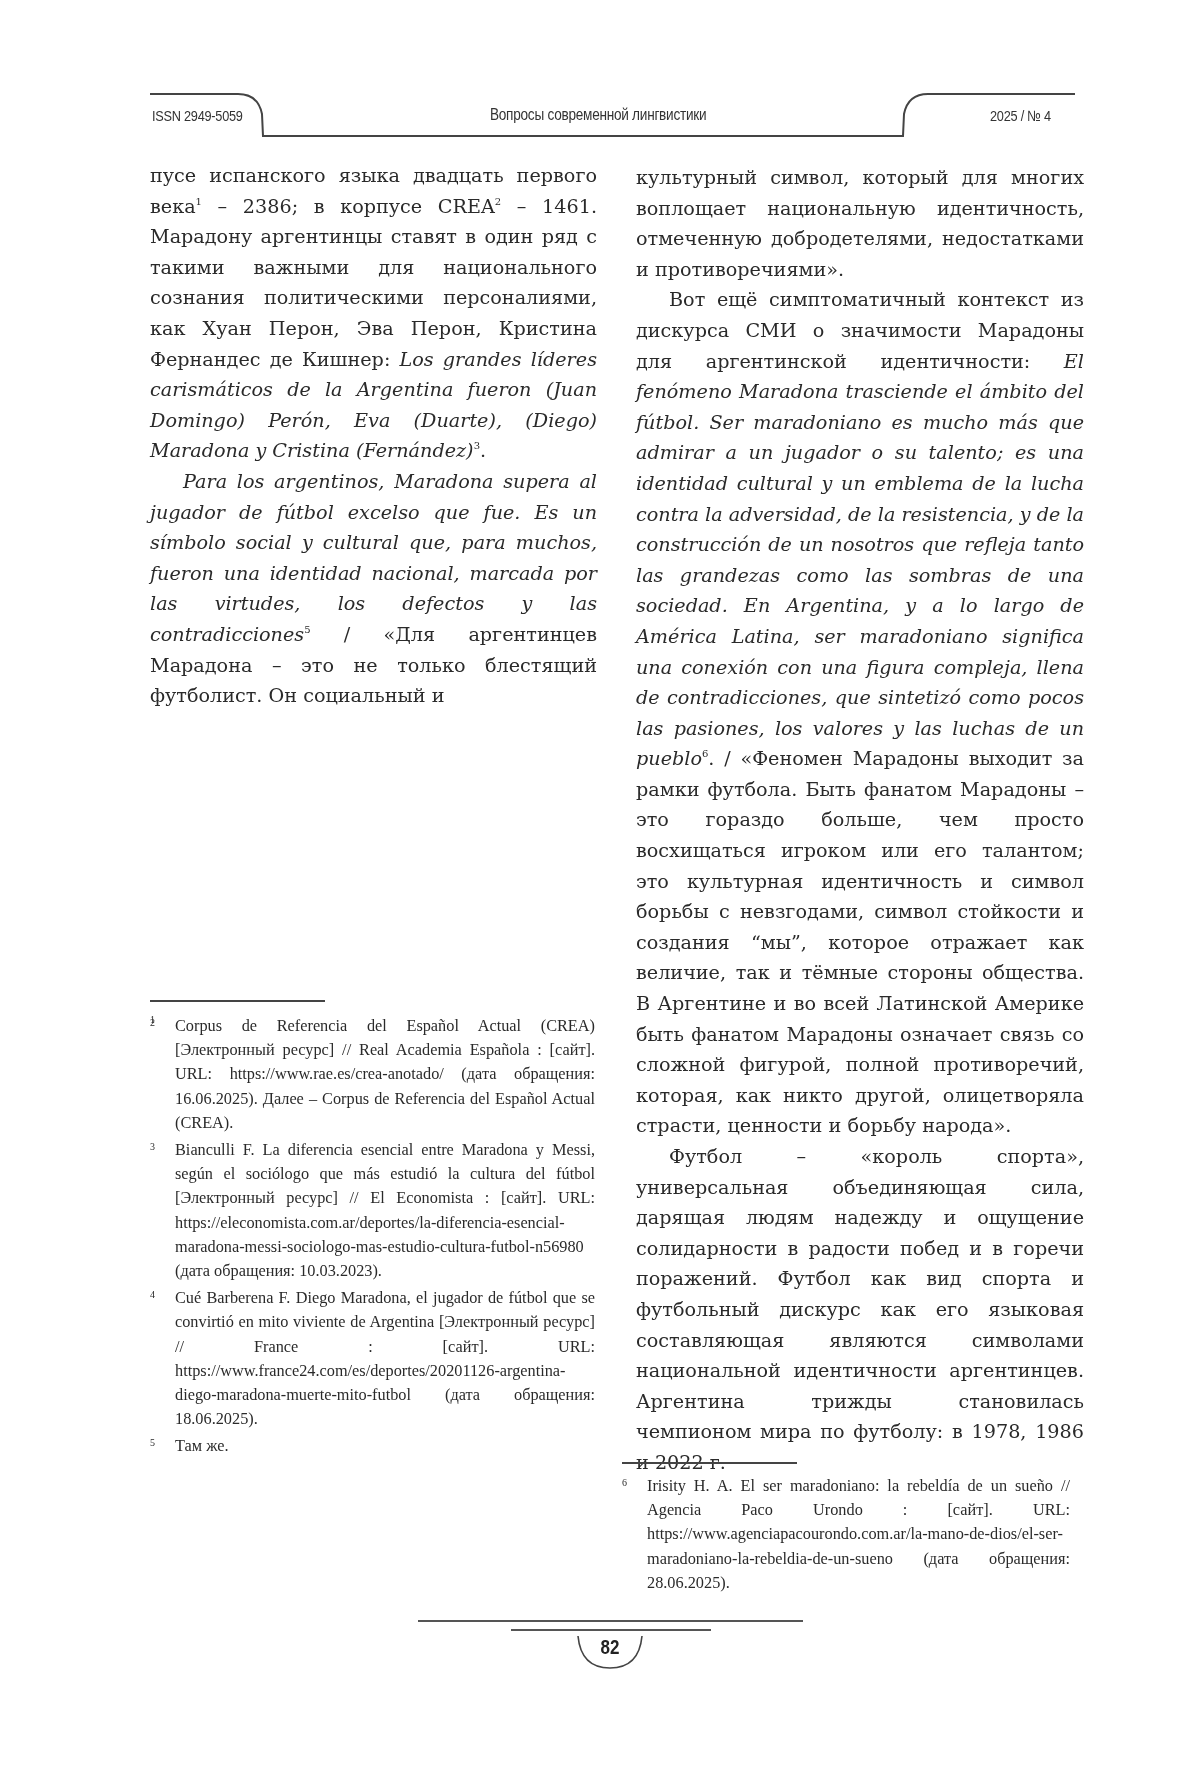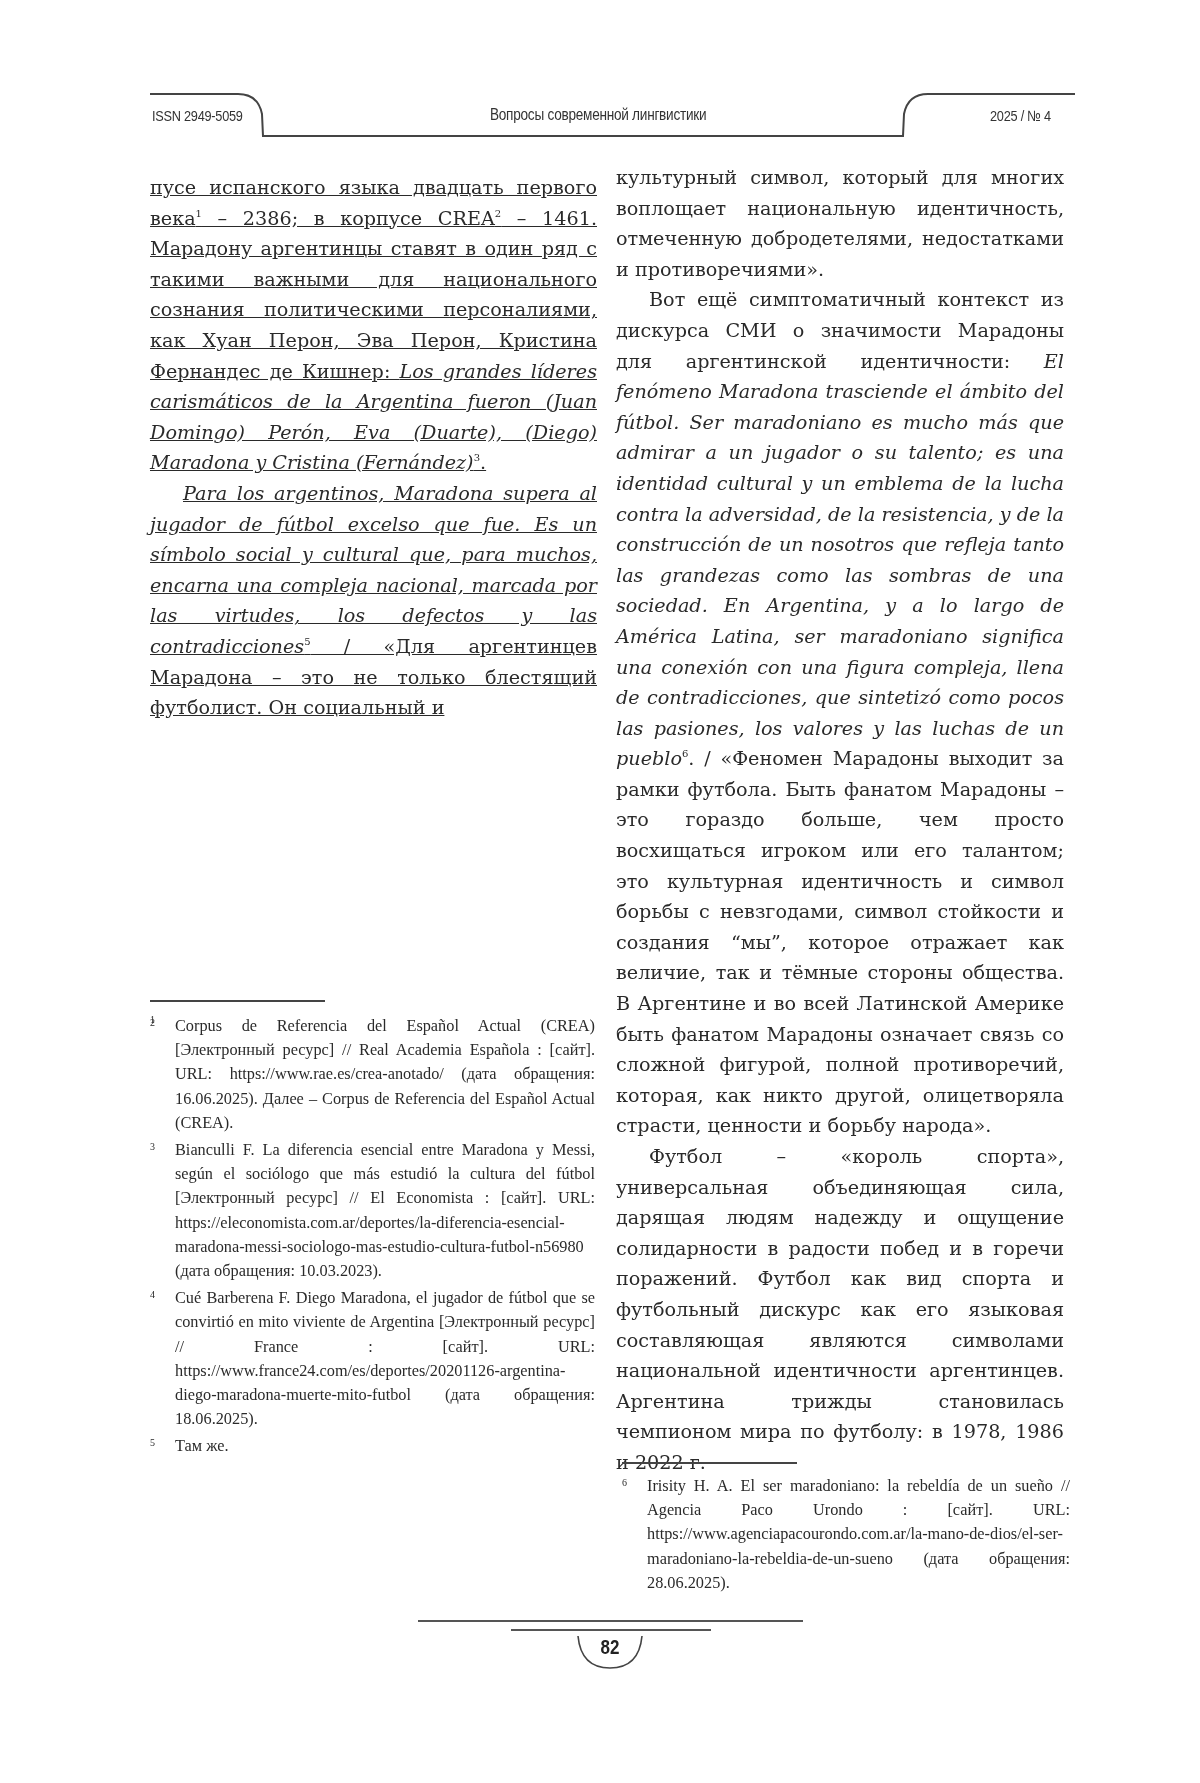--- a/index.html
+++ b/index.html
@@ -9,22 +9,22 @@
   
   .hdr { position: absolute; left: 150px; top: 92px; width: 925px; height: 48px; }
   .hdr svg { position: absolute; left: 0; top: 0; }
   .hdr-text { position: absolute; font-family: "Liberation Sans", sans-serif; font-size: 15px; color: #333; letter-spacing: -0.3px; transform: scaleX(0.85); transform-origin: left center; white-space: nowrap; }
   .hdr-issn { left: 2px; top: 15px; }
   .hdr-journal { left: 340px; top: 14px; font-size: 16px; }
   .hdr-issue { left: 840px; top: 15px; }
 
   
   .col { position: absolute; font-family: "DejaVu Serif", serif; font-size: 19.2px; line-height: 30.6px; color: #2a2a2a; text-align: justify; }
-  .col-left { left: 150px; top: 173px; width: 447px; text-decoration: underline; }
-  .col-right { left: 616px; top: 163px; width: 448px; }
+  .col-left { left: 150px; top: 161px; width: 447px; }
+  .col-right { left: 636px; top: 163px; width: 448px; }
   .col p { margin: 0; }
   .col .ind { text-indent: 33px; }
   .col i { font-style: italic; }
   sup { font-size: 10px; line-height: 0; vertical-align: 8px; }
 
   .fn-rule { position: absolute; height: 0; border-top: 2px solid #444; width: 175px; }
   .fn { position: absolute; font-family: "Liberation Serif", serif; font-size: 16.3px; line-height: 24.2px; color: #2a2a2a; text-align: justify; }
   .fn-item { position: relative; padding-left: 25px; margin: 0 0 3px 0; }
   .fn-num { position: absolute; left: 0; top: -3px; font-size: 10px; }
 
@@ -43,21 +43,21 @@
     <svg width="925" height="48">
       <path d="M0 2 L88 2 Q108 2 112 22 L113 44 L753 44 L754 22 Q758 2 778 2 L925 2" fill="none" stroke="#444" stroke-width="2"></path>
     </svg>
     <span class="hdr-text hdr-issn">ISSN 2949-5059</span>
     <span class="hdr-text hdr-journal">Вопросы современной лингвистики</span>
     <span class="hdr-text hdr-issue">2025 / № 4</span>
   </div>
 
   <div class="col col-left">
     <p><span>пусе испанского языка двадцать первого века</span><sup>1</sup><span> – 2386; в корпусе CREA</span><sup>2</sup><span> – 1461. Марадону аргентинцы ставят в один ряд с такими важными для национального сознания политическими персоналиями, как Хуан Перон, Эва Перон, Кристина Фернандес де Кишнер: </span><i>Los grandes líderes carismáticos de la Argentina fueron (Juan Domingo) Perón, Eva (Duarte), (Diego) Maradona y Cristina (Fernández)</i><sup>3</sup><span>.</span></p>
-    <p class="ind"><i>Para los argentinos, Maradona supera al jugador de fútbol excelso que fue. Es un símbolo social y cultural que, para muchos, encarna una compleja nacional, marcada por las virtudes, los defectos y las contradicciones</i><sup>5</sup><span> / «Для аргентинцев Марадона – это не только блестящий футболист. Он социальный и</span></p>
+    <p class="ind"><i>Para los argentinos, Maradona supera al jugador de fútbol excelso que fue. Es un símbolo social y cultural que, para muchos, fueron una identidad nacional, marcada por las virtudes, los defectos y las contradicciones</i><sup>5</sup><span> / «Для аргентинцев Марадона – это не только блестящий футболист. Он социальный и</span></p>
   </div>
 
   <div class="fn-rule" style="left:150px; top:1000px;"></div>
   <div class="fn" id="fn-left" style="left:150px; top:1011px; width:445px;">
       <div class="fn-item"><span class="fn-num">1</span></div>
       <div class="fn-item"><span class="fn-num">2</span><span>Corpus de Referencia del Español Actual (CREA) [Электронный ресурс] // Real Academia Española : [сайт]. URL: https://www.rae.es/crea-anotado/ (дата обращения: 16.06.2025). Далее – Corpus de Referencia del Español Actual (CREA).</span></div>
       <div class="fn-item"><span class="fn-num">3</span><span>Bianculli F. La diferencia esencial entre Maradona y Messi, según el sociólogo que más estudió la cultura del fútbol [Электронный ресурс] // El Economista : [сайт]. URL: https://eleconomista.com.ar/deportes/la-diferencia-esencial-maradona-messi-sociologo-mas-estudio-cultura-futbol-n56980 (дата обращения: 10.03.2023).</span></div>
       <div class="fn-item"><span class="fn-num">4</span><span>Cué Barberena F. Diego Maradona, el jugador de fútbol que se convirtió en mito viviente de Argentina [Электронный ресурс] // France : [сайт]. URL: https://www.france24.com/es/deportes/20201126-argentina-diego-maradona-muerte-mito-futbol (дата обращения: 18.06.2025).</span></div>
       <div class="fn-item"><span class="fn-num">5</span><span>Там же.</span></div>
     </div>

